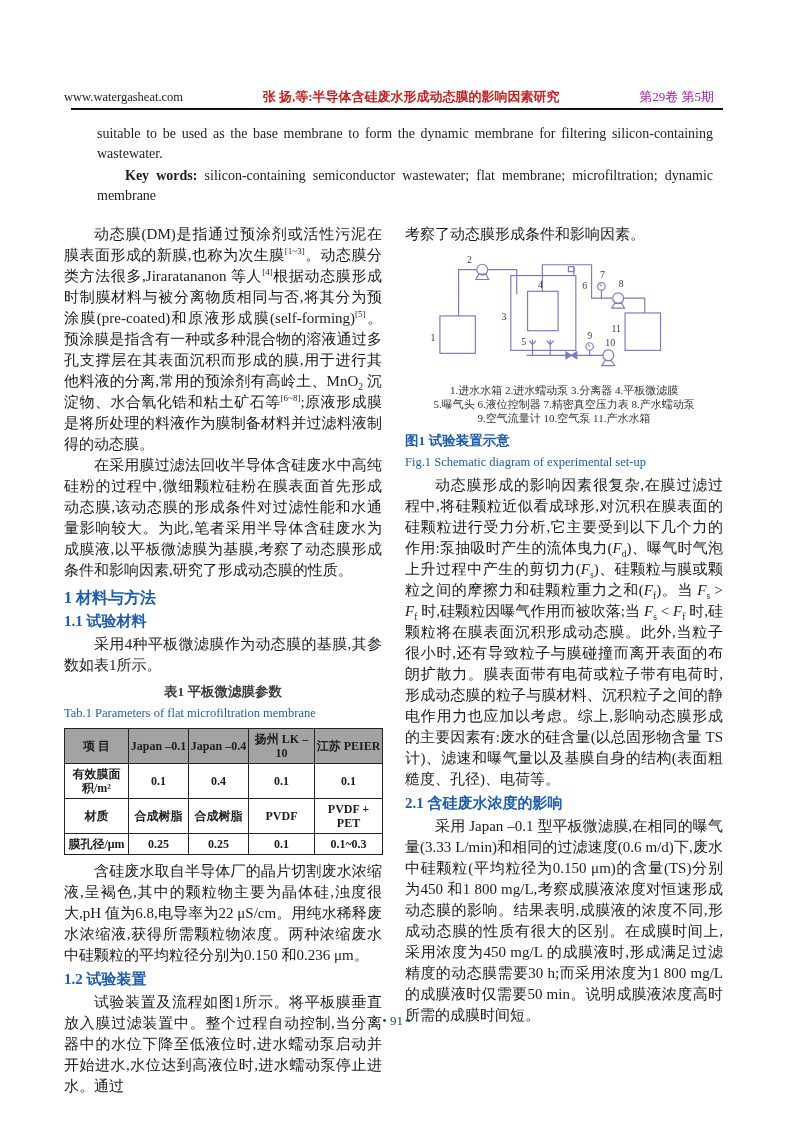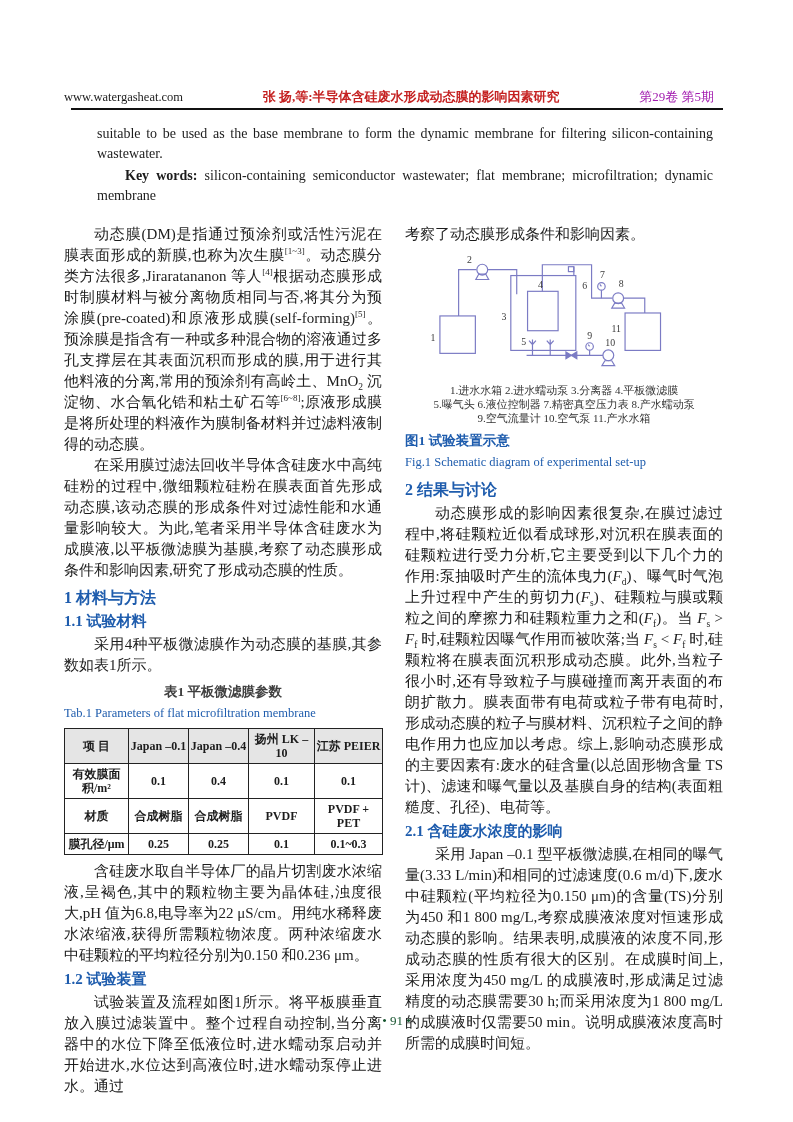--- a/index.html
+++ b/index.html
@@ -32,21 +32,21 @@
   i{font-style:italic;}
   .h-major{color:#1e5cad;font-weight:bold;font-size:16px;margin:6px 0 3px 0;}
   .h-minor{color:#1e5cad;font-weight:bold;font-size:15px;margin:3px 0 2px 0;}
   
   .tbl-title-cn{color:#404040;font-weight:bold;font-size:13.5px;text-align:center;margin-top:5px;}
   .tbl-title-en{color:#1e5cad;font-size:12.5px;margin:1px 0 4px 0;}
   table.params{border-collapse:collapse;table-layout:fixed;width:318px;
     font-size:12px;font-weight:bold;line-height:14px;}
   table.params td{border:1.6px solid #222;text-align:center;vertical-align:middle;
     padding:3px 1px;}
-  table.params tr.hdr td{background:#e5e5e5;height:16px;}
+  table.params tr.hdr td{background:#a3a3a3;height:16px;}
   
   .figwrap{margin-top:2px;text-align:center;}
   .figcap{font-size:11px;line-height:14px;text-align:center;color:#333;text-indent:0;}
   .fig-title-cn{color:#1e5cad;font-weight:bold;font-size:13.5px;text-align:left;margin-top:5px;}
   .fig-title-en{color:#1e5cad;font-size:12.5px;text-align:left;margin:1px 0 2px 0;}
   svg text{font-family:"Liberation Serif","DejaVu Serif",serif;font-size:10px;fill:#3a3a3a;}
   
   .pageno{position:absolute;top:1013px;left:0;width:793px;text-align:center;
     font-size:13px;color:#14532d;}
 </style>
@@ -188,19 +188,18 @@
       <text x="207" y="101" text-anchor="middle">10</text>
       <text x="213" y="86" text-anchor="middle">11</text>
     </svg>
     <div class="figcap">1.进水水箱 2.进水蠕动泵 3.分离器 4.平板微滤膜</div>
     <div class="figcap">5.曝气头 6.液位控制器 7.精密真空压力表 8.产水蠕动泵</div>
     <div class="figcap">9.空气流量计 10.空气泵 11.产水水箱</div>
     <div class="fig-title-cn">图1  试验装置示意</div>
     <div class="fig-title-en">Fig.1  Schematic diagram of experimental set-up</div>
   </div>
 
-  <div class="h-major">2  结果与讨论</div>
   <p>动态膜形成的影响因素很复杂,在膜过滤过程中,将硅颗粒近似看成球形,对沉积在膜表面的硅颗粒进行受力分析,它主要受到以下几个力的作用:泵抽吸时产生的流体曳力(<i>F</i><sub>d</sub>)、曝气时气泡上升过程中产生的剪切力(<i>F</i><sub>s</sub>)、硅颗粒与膜或颗粒之间的摩擦力和硅颗粒重力之和(<i>F</i><sub>f</sub>)。当 <i>F</i><sub>s</sub> &gt; <i>F</i><sub>f</sub> 时,硅颗粒因曝气作用而被吹落;当 <i>F</i><sub>s</sub> &lt; <i>F</i><sub>f</sub> 时,硅颗粒将在膜表面沉积形成动态膜。此外,当粒子很小时,还有导致粒子与膜碰撞而离开表面的布朗扩散力。膜表面带有电荷或粒子带有电荷时,形成动态膜的粒子与膜材料、沉积粒子之间的静电作用力也应加以考虑。综上,影响动态膜形成的主要因素有:废水的硅含量(以总固形物含量 TS 计)、滤速和曝气量以及基膜自身的结构(表面粗糙度、孔径)、电荷等。</p>
   <div class="h-minor">2.1  含硅废水浓度的影响</div>
   <p>采用 Japan –0.1 型平板微滤膜,在相同的曝气量(3.33 L/min)和相同的过滤速度(0.6 m/d)下,废水中硅颗粒(平均粒径为0.150 μm)的含量(TS)分别为450 和1 800 mg/L,考察成膜液浓度对恒速形成动态膜的影响。结果表明,成膜液的浓度不同,形成动态膜的性质有很大的区别。在成膜时间上,采用浓度为450 mg/L 的成膜液时,形成满足过滤精度的动态膜需要30 h;而采用浓度为1 800 mg/L 的成膜液时仅需要50 min。说明成膜液浓度高时所需的成膜时间短。</p>
 </div>
 
 <div class="pageno">• 91 •</div>
 
 </body></html>

